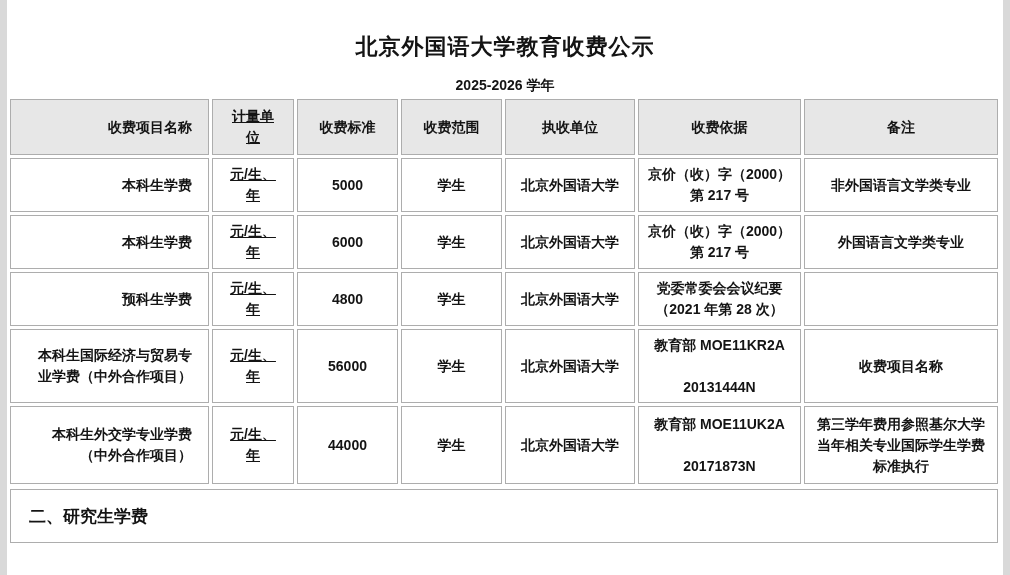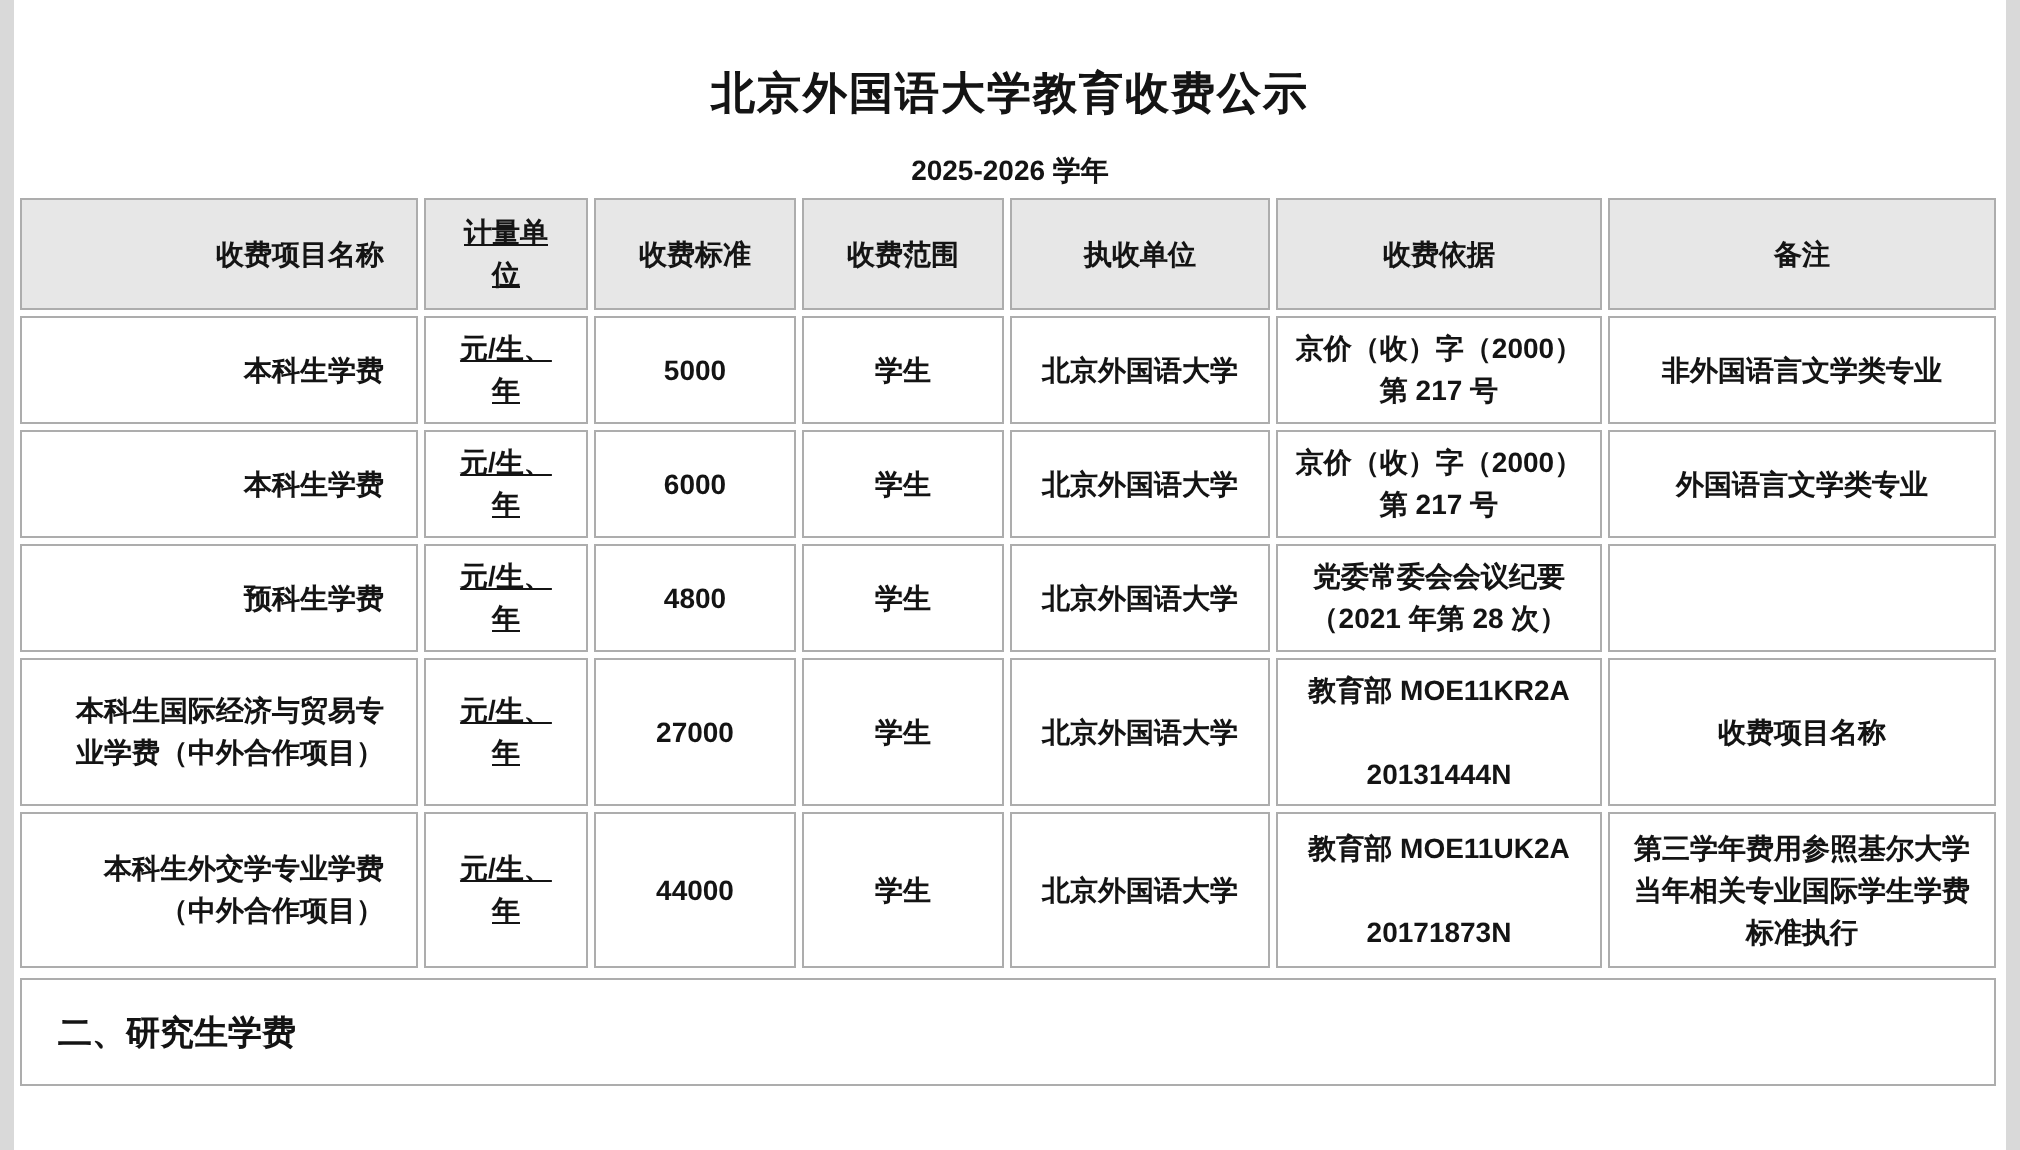--- a/index.html
+++ b/index.html
@@ -135,21 +135,21 @@
         <td>4800</td>
         <td>学生</td>
         <td>北京外国语大学</td>
         <td>党委常委会会议纪要
 （2021 年第 28 次）</td>
         <td></td>
       </tr>
       <tr>
         <td>本科生国际经济与贸易专业学费（中外合作项目）</td>
         <td>元/生、年</td>
-        <td>27000</td>
+        <td>56000</td>
         <td>学生</td>
         <td>北京外国语大学</td>
         <td>教育部 MOE11KR2A
 
 20131444N</td>
         <td>收费项目名称</td>
       </tr>
       <tr>
         <td>本科生外交学专业学费（中外合作项目）</td>
         <td>元/生、年</td>

